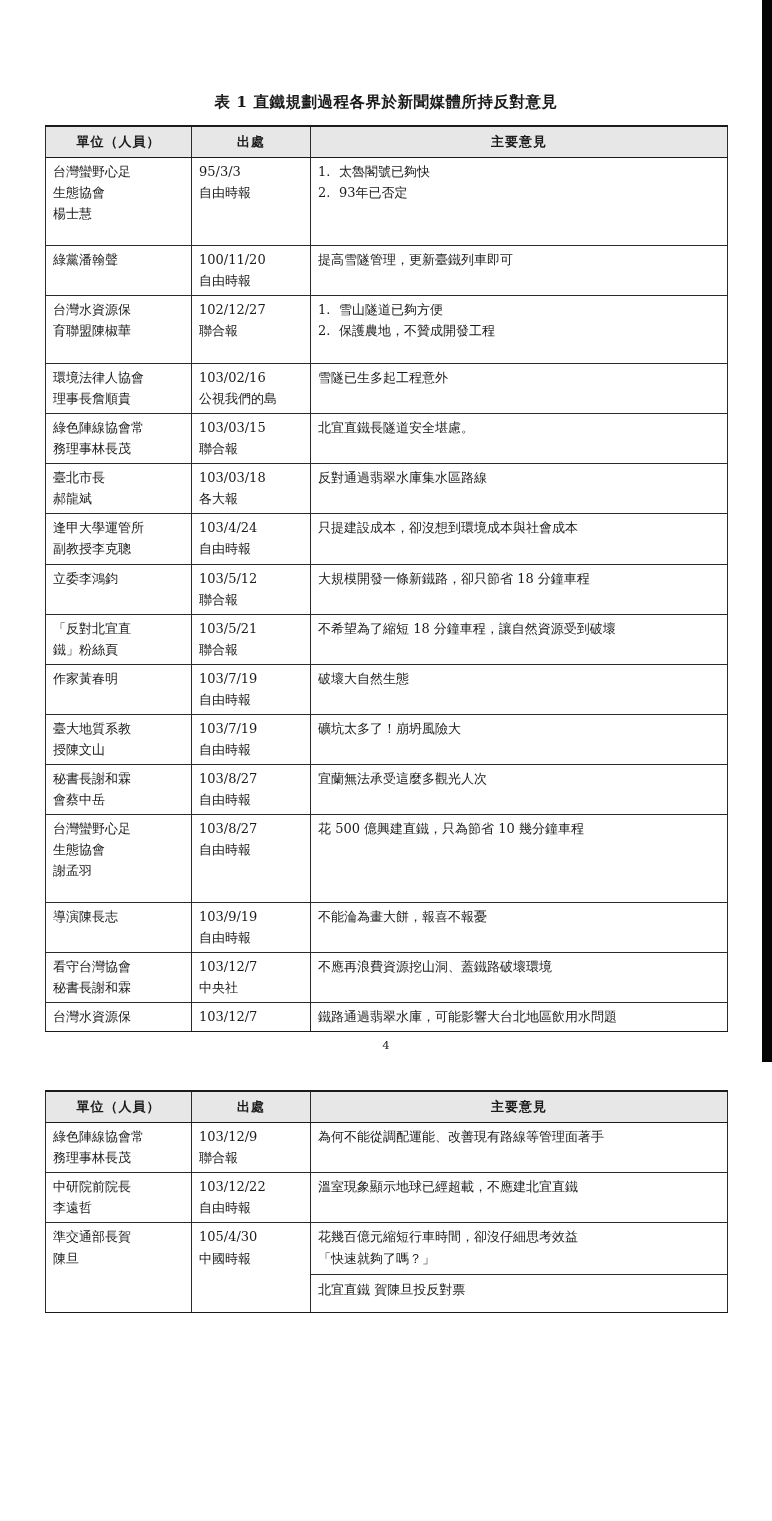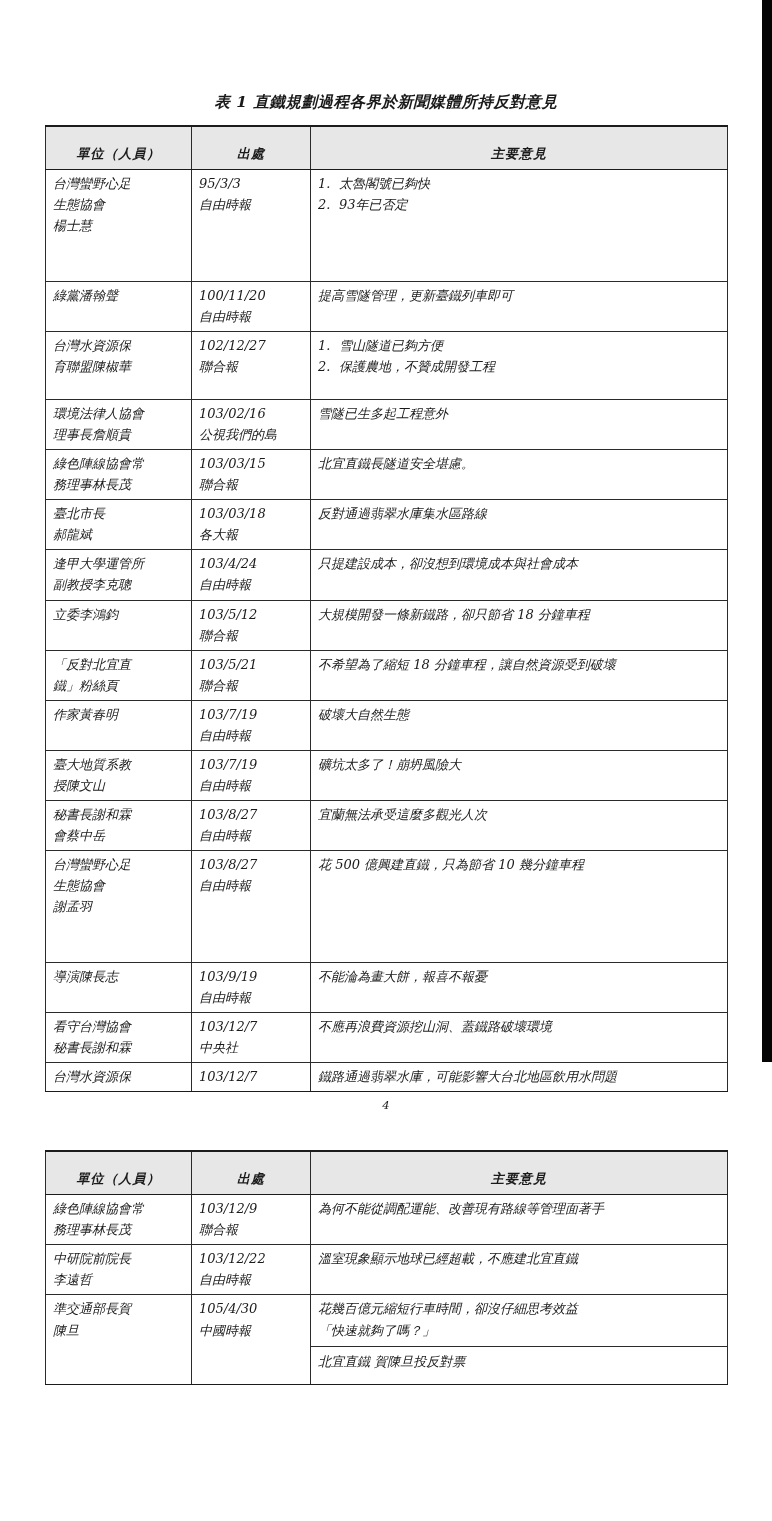--- a/index.html
+++ b/index.html
@@ -25,21 +25,20 @@
     width: 10px;
     height: 1062px;
     background: #050505;
   }
 
   .page {
     position: absolute;
     left: 0;
     top: 0;
     width: 772px;
-    font-style: italic;
   }
 
   .table-title {
     text-align: center;
     font-size: 15.5px;
     font-weight: 700;
     letter-spacing: 0.5px;
     margin: 0;
     padding: 92px 0 12px 0;
     font-family: "DejaVu Serif", "Liberation Serif", serif;
@@ -60,21 +59,21 @@
     padding: 3px 7px 4px 7px;
     vertical-align: top;
     text-align: left;
     font-weight: normal;
   }
   table.doc-table thead th {
     background: #e7e7e7;
     text-align: center;
     font-weight: 700;
     letter-spacing: 1px;
-    padding: 16px 7px 5px 7px;
+    padding: 4px 7px 5px 7px;
     border-top: 2px solid #1b1b1b;
     border-bottom: 1.6px solid #1b1b1b;
   }
   table.doc-table tbody tr:last-child td { border-bottom: 1.6px solid #1b1b1b; }
 
   col.c-unit { width: 146px; }
   col.c-src  { width: 119px; }
   col.c-op   { width: 417px; }
 
   .cell-line { display: block; white-space: pre; }
@@ -83,21 +82,21 @@
   
   .op-num {
     display: flex;
     gap: 6px;
   }
   .op-num .num { width: 15px; flex: 0 0 15px; }
   .op-num .txt { flex: 1 1 auto; }
 
   .row-pad-1 td { height: 68px; }
   .row-pad-2 td { height: 48px; }
-  .row-pad-3 td { height: 112px; }
+  .row-pad-3 td { height: 88px; }
 
   .page-number {
     text-align: center;
     font-size: 11.5px;
     padding: 6px 0 0 0;
     font-family: "DejaVu Serif", "Liberation Serif", serif;
   }
 
   .gap-between-pages { height: 38px; }
 

